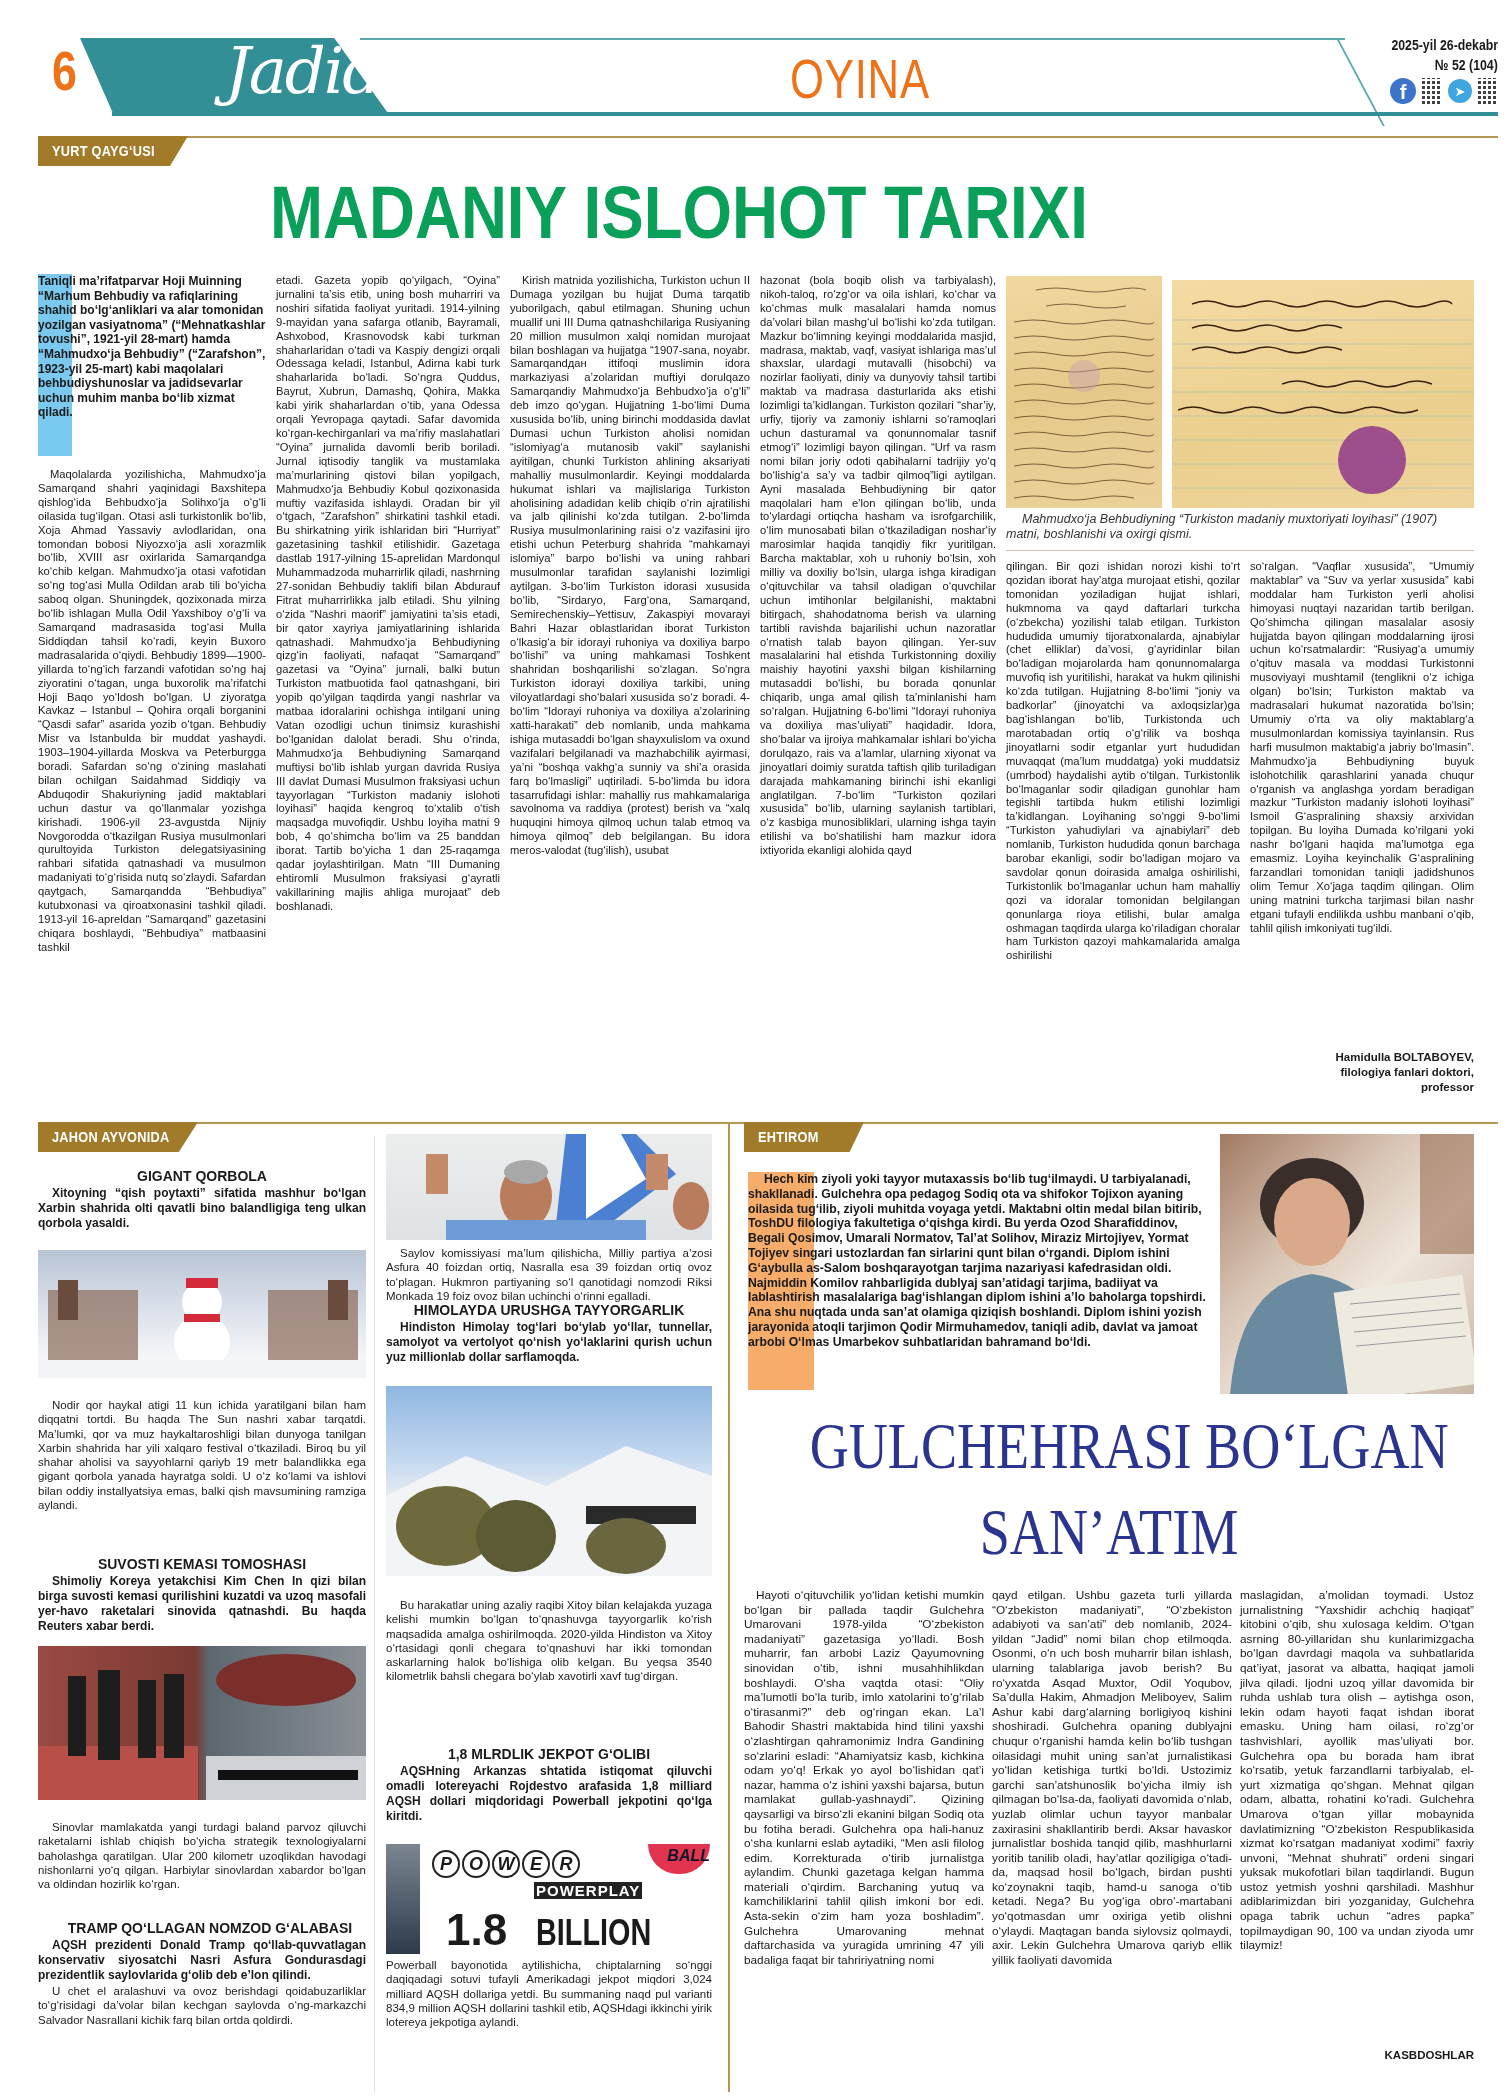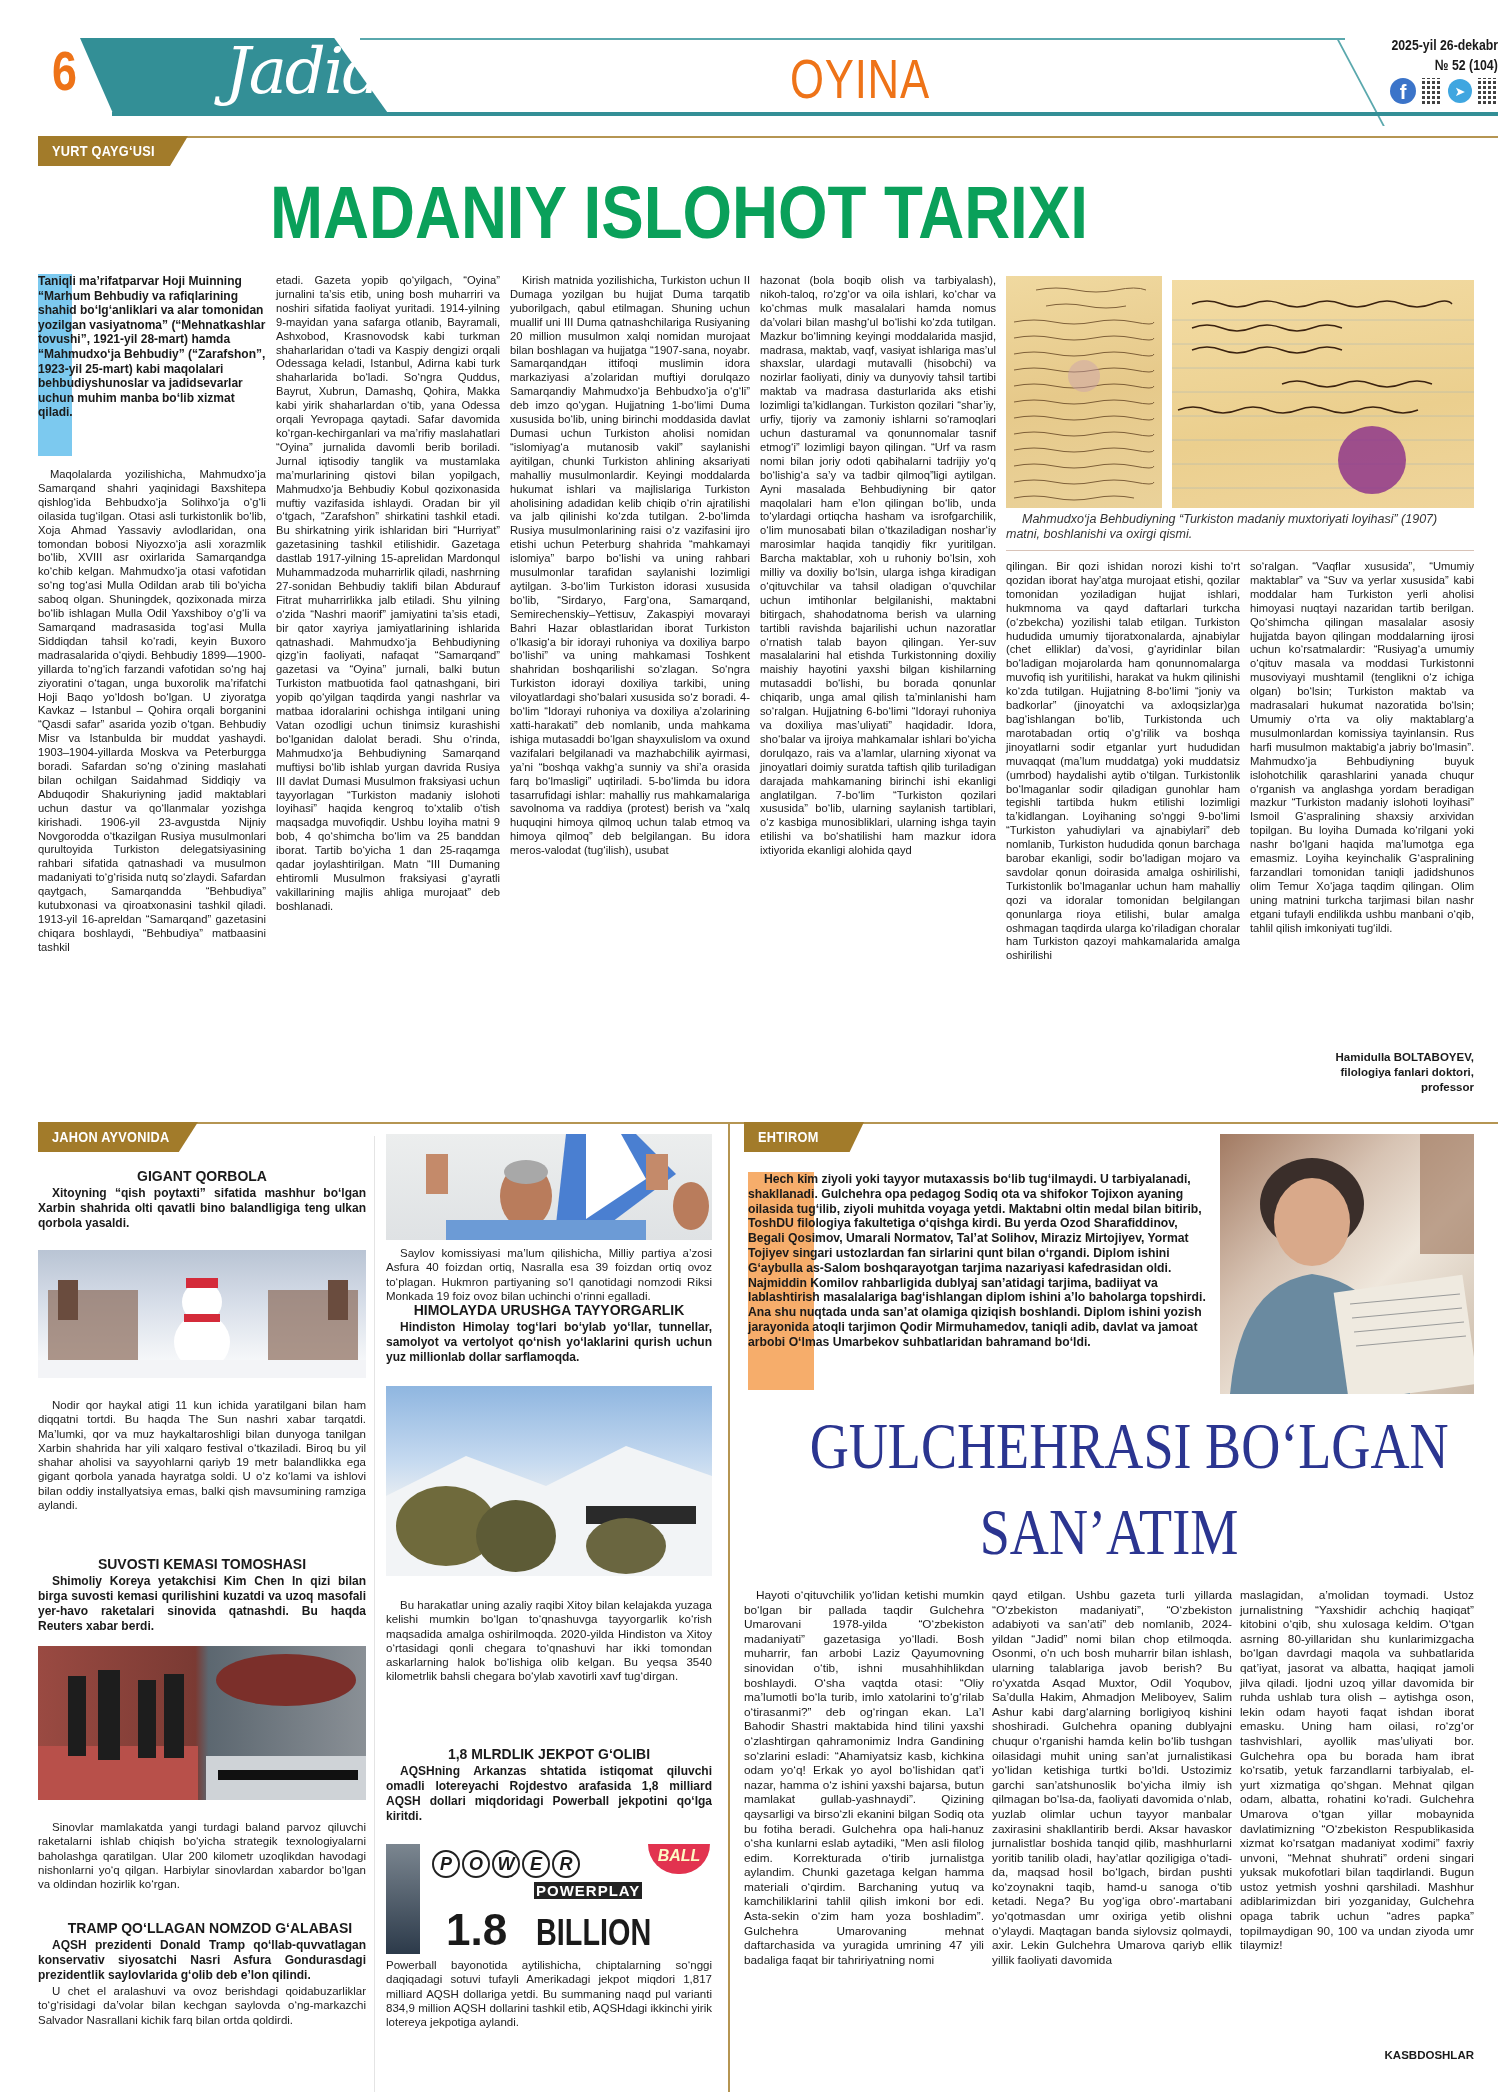--- a/index.html
+++ b/index.html
@@ -250,29 +250,29 @@
   </div>
 <div class="photo" style="left:386px; top:1844px; width:326px; height:110px; background:#fff;">
   <div style="position:absolute; left:0; top:0; width:34px; height:110px; background:linear-gradient(180deg,#7b8690,#2c3a4a);"></div>
   <div style="position:absolute; left:46px; top:6px; display:flex; gap:2px;">
     <span style="display:inline-block; width:28px; height:28px; border:2px solid #222; border-radius:50%; text-align:center; font-weight:bold; font-style:italic; font-size:18px; line-height:24px;">P</span>
     <span style="display:inline-block; width:28px; height:28px; border:2px solid #222; border-radius:50%; text-align:center; font-weight:bold; font-style:italic; font-size:18px; line-height:24px;">O</span>
     <span style="display:inline-block; width:28px; height:28px; border:2px solid #222; border-radius:50%; text-align:center; font-weight:bold; font-style:italic; font-size:18px; line-height:24px;">W</span>
     <span style="display:inline-block; width:28px; height:28px; border:2px solid #222; border-radius:50%; text-align:center; font-weight:bold; font-style:italic; font-size:18px; line-height:24px;">E</span>
     <span style="display:inline-block; width:28px; height:28px; border:2px solid #222; border-radius:50%; text-align:center; font-weight:bold; font-style:italic; font-size:18px; line-height:24px;">R</span>
   </div>
-  <div style="position:absolute; left:262px; top:0; width:62px; height:30px; background:#e2334f; border-radius:0 0 30px 30px; color:#fef9c3; font-weight:bold; font-style:italic; font-size:16px; text-align:center; line-height:24px;">BALL</div>
+  <div style="position:absolute; left:262px; top:0; width:62px; height:30px; background:#e2334f; border-radius:0 0 30px 30px; color:#0f172a; font-weight:bold; font-style:italic; font-size:16px; text-align:right; line-height:24px;">BALL</div>
   <div style="position:absolute; left:148px; top:38px; font-weight:bold; font-size:15px; letter-spacing:1px;">
     <span style="background:#222; color:#fff; padding:0 2px;">POWERPLAY</span>
   </div>
   <div style="position:absolute; left:60px; top:62px; font-weight:bold; font-size:44px; line-height:48px;">1.8</div>
   <div style="position:absolute; left:150px; top:68px; font-weight:bold; font-size:36px; line-height:42px; transform:scaleX(.8); transform-origin:left;">BILLION</div>
 </div>
 <div class="sub-text" style="left:386px; top:1958px; width:326px;">
-    <p style="text-indent:0">Powerball bayonotida aytilishicha, chiptalarning so‘nggi daqiqadagi sotuvi tufayli Amerikadagi jekpot miqdori 1,817 milliard AQSH dollariga yetdi. Bu summaning naqd pul varianti 834,9 million AQSH dollarini tashkil etib, AQSHdagi ikkinchi yirik lotereya jekpotiga aylandi.</p>
+    <p style="text-indent:0">Powerball bayonotida aytilishicha, chiptalarning so‘nggi daqiqadagi sotuvi tufayli Amerikadagi jekpot miqdori 3,024 milliard AQSH dollariga yetdi. Bu summaning naqd pul varianti 834,9 million AQSH dollarini tashkil etib, AQSHdagi ikkinchi yirik lotereya jekpotiga aylandi.</p>
   </div>
 
 <div class="v-rule" style="left:728px; top:1122px; height:970px;"></div>
 
 <div class="abs ribbon" style="left:744px; top:1122px; width:120px;"><span>EHTIROM</span></div>
 
 <div class="lead-hl orange" style="left:748px; top:1172px; width:66px; height:218px;"></div>
 <div class="lead" style="left:748px; top:1172px; width:462px; font-size:12.2px; line-height:14.8px;">
   <span style="padding-left:16px;">Hech kim ziyoli yoki tayyor mutaxassis bo‘lib tug‘ilmaydi. U tarbiyalanadi, shakllanadi. Gulchehra opa pedagog Sodiq ota va shifokor Tojixon ayaning oilasida tug‘ilib, ziyoli muhitda voyaga yetdi. Maktabni oltin medal bilan bitirib, ToshDU filologiya fakultetiga o‘qishga kirdi. Bu yerda Ozod Sharafiddinov, Begali Qosimov, Umarali Normatov, Tal’at Solihov, Miraziz Mirtojiyev, Yormat Tojiyev singari ustozlardan fan sirlarini qunt bilan o‘rgandi. Diplom ishini G‘aybulla as-Salom boshqarayotgan tarjima nazariyasi kafedrasidan oldi. Najmiddin Komilov rahbarligida dublyaj san’atidagi tarjima, badiiyat va lablashtirish masalalariga bag‘ishlangan diplom ishini a’lo baholarga topshirdi. Ana shu nuqtada unda san’at olamiga qiziqish boshlandi. Diplom ishini yozish jarayonida atoqli tarjimon Qodir Mirmuhamedov, taniqli adib, davlat va jamoat arbobi O‘lmas Umarbekov suhbatlaridan bahramand bo‘ldi.</span>
 </div>

